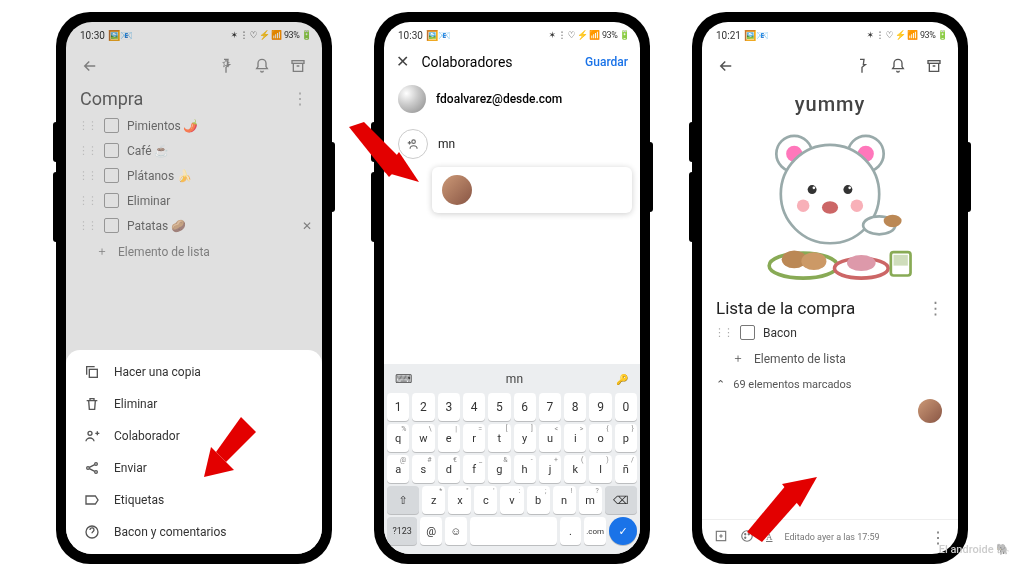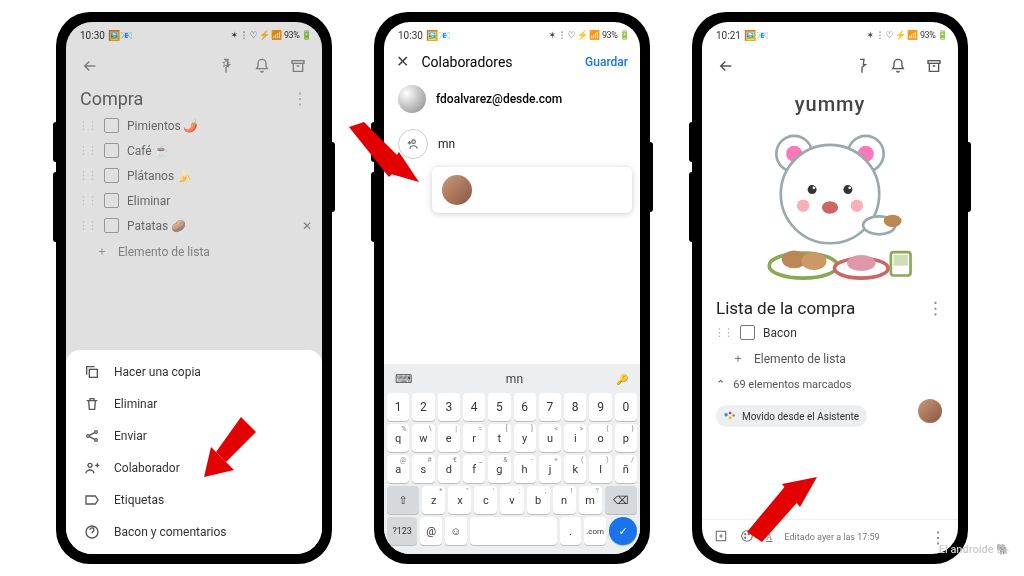--- a/index.html
+++ b/index.html
@@ -344,33 +344,33 @@
         <span>Hacer una copia</span>
       </div>
       <div class="sheet-item">
         <svg viewBox="0 0 24 24" width="16" height="16" fill="none" stroke="currentColor" stroke-width="2">
             <path d="M4 7h16M9 7V4h6v3M7 7l1 13h8l1-13"></path>
           </svg>
         <span>Eliminar</span>
       </div>
       <div class="sheet-item">
         <svg viewBox="0 0 24 24" width="16" height="16" fill="none" stroke="currentColor" stroke-width="2">
+            <circle cx="9" cy="8" r="3"></circle>
+            <path d="M3 20c0-3 3-5 6-5s6 2 6 5M17 8h6M20 5v6"></path>
+          </svg>
+        <span>Colaborador</span>
+      </div>
+      <div class="sheet-item">
+        <svg viewBox="0 0 24 24" width="16" height="16" fill="none" stroke="currentColor" stroke-width="2">
             <circle cx="6" cy="12" r="2"></circle>
             <circle cx="18" cy="6" r="2"></circle>
             <circle cx="18" cy="18" r="2"></circle>
             <path d="M8 11l8-4M8 13l8 4"></path>
           </svg>
         <span>Enviar</span>
-      </div>
-      <div class="sheet-item">
-        <svg viewBox="0 0 24 24" width="16" height="16" fill="none" stroke="currentColor" stroke-width="2">
-            <circle cx="9" cy="8" r="3"></circle>
-            <path d="M3 20c0-3 3-5 6-5s6 2 6 5M17 8h6M20 5v6"></path>
-          </svg>
-        <span>Colaborador</span>
       </div>
       <div class="sheet-item">
         <svg viewBox="0 0 24 24" width="16" height="16" fill="none" stroke="currentColor" stroke-width="2">
             <path d="M3 6h14l4 6-4 6H3z"></path>
           </svg>
         <span>Etiquetas</span>
       </div>
       <div class="sheet-item">
         <svg viewBox="0 0 24 24" width="16" height="16" fill="none" stroke="currentColor" stroke-width="2">
             <circle cx="12" cy="12" r="9"></circle>
@@ -591,29 +591,20 @@
         <span>＋</span>
         <span>Elemento de lista</span>
       </div>
 
     <div class="marked">
       <span>⌃</span>
       <span>69 elementos marcados</span>
     </div>
 
     <div style="position:relative">
-      <span class="chip">
-        <svg class="dot4" viewBox="0 0 24 24">
-            <circle cx="7" cy="10" r="3" fill="#4285F4"></circle>
-            <circle cx="14" cy="7" r="2.5" fill="#EA4335"></circle>
-            <circle cx="14" cy="15" r="2.5" fill="#FBBC05"></circle>
-            <circle cx="20" cy="11" r="2" fill="#34A853"></circle>
-          </svg>
-        <span>Movido desde el Asistente</span>
-      </span>
       <div class="collab-avatar" style="top:2px"></div>
     </div>
 
     <div class="bottom-bar">
       <span>
         <svg width="14" height="14" viewBox="0 0 24 24" fill="none" stroke="currentColor" stroke-width="2">
             <rect x="4" y="4" width="16" height="16"></rect>
             <path d="M12 9v6M9 12h6"></path>
           </svg>
       </span>

